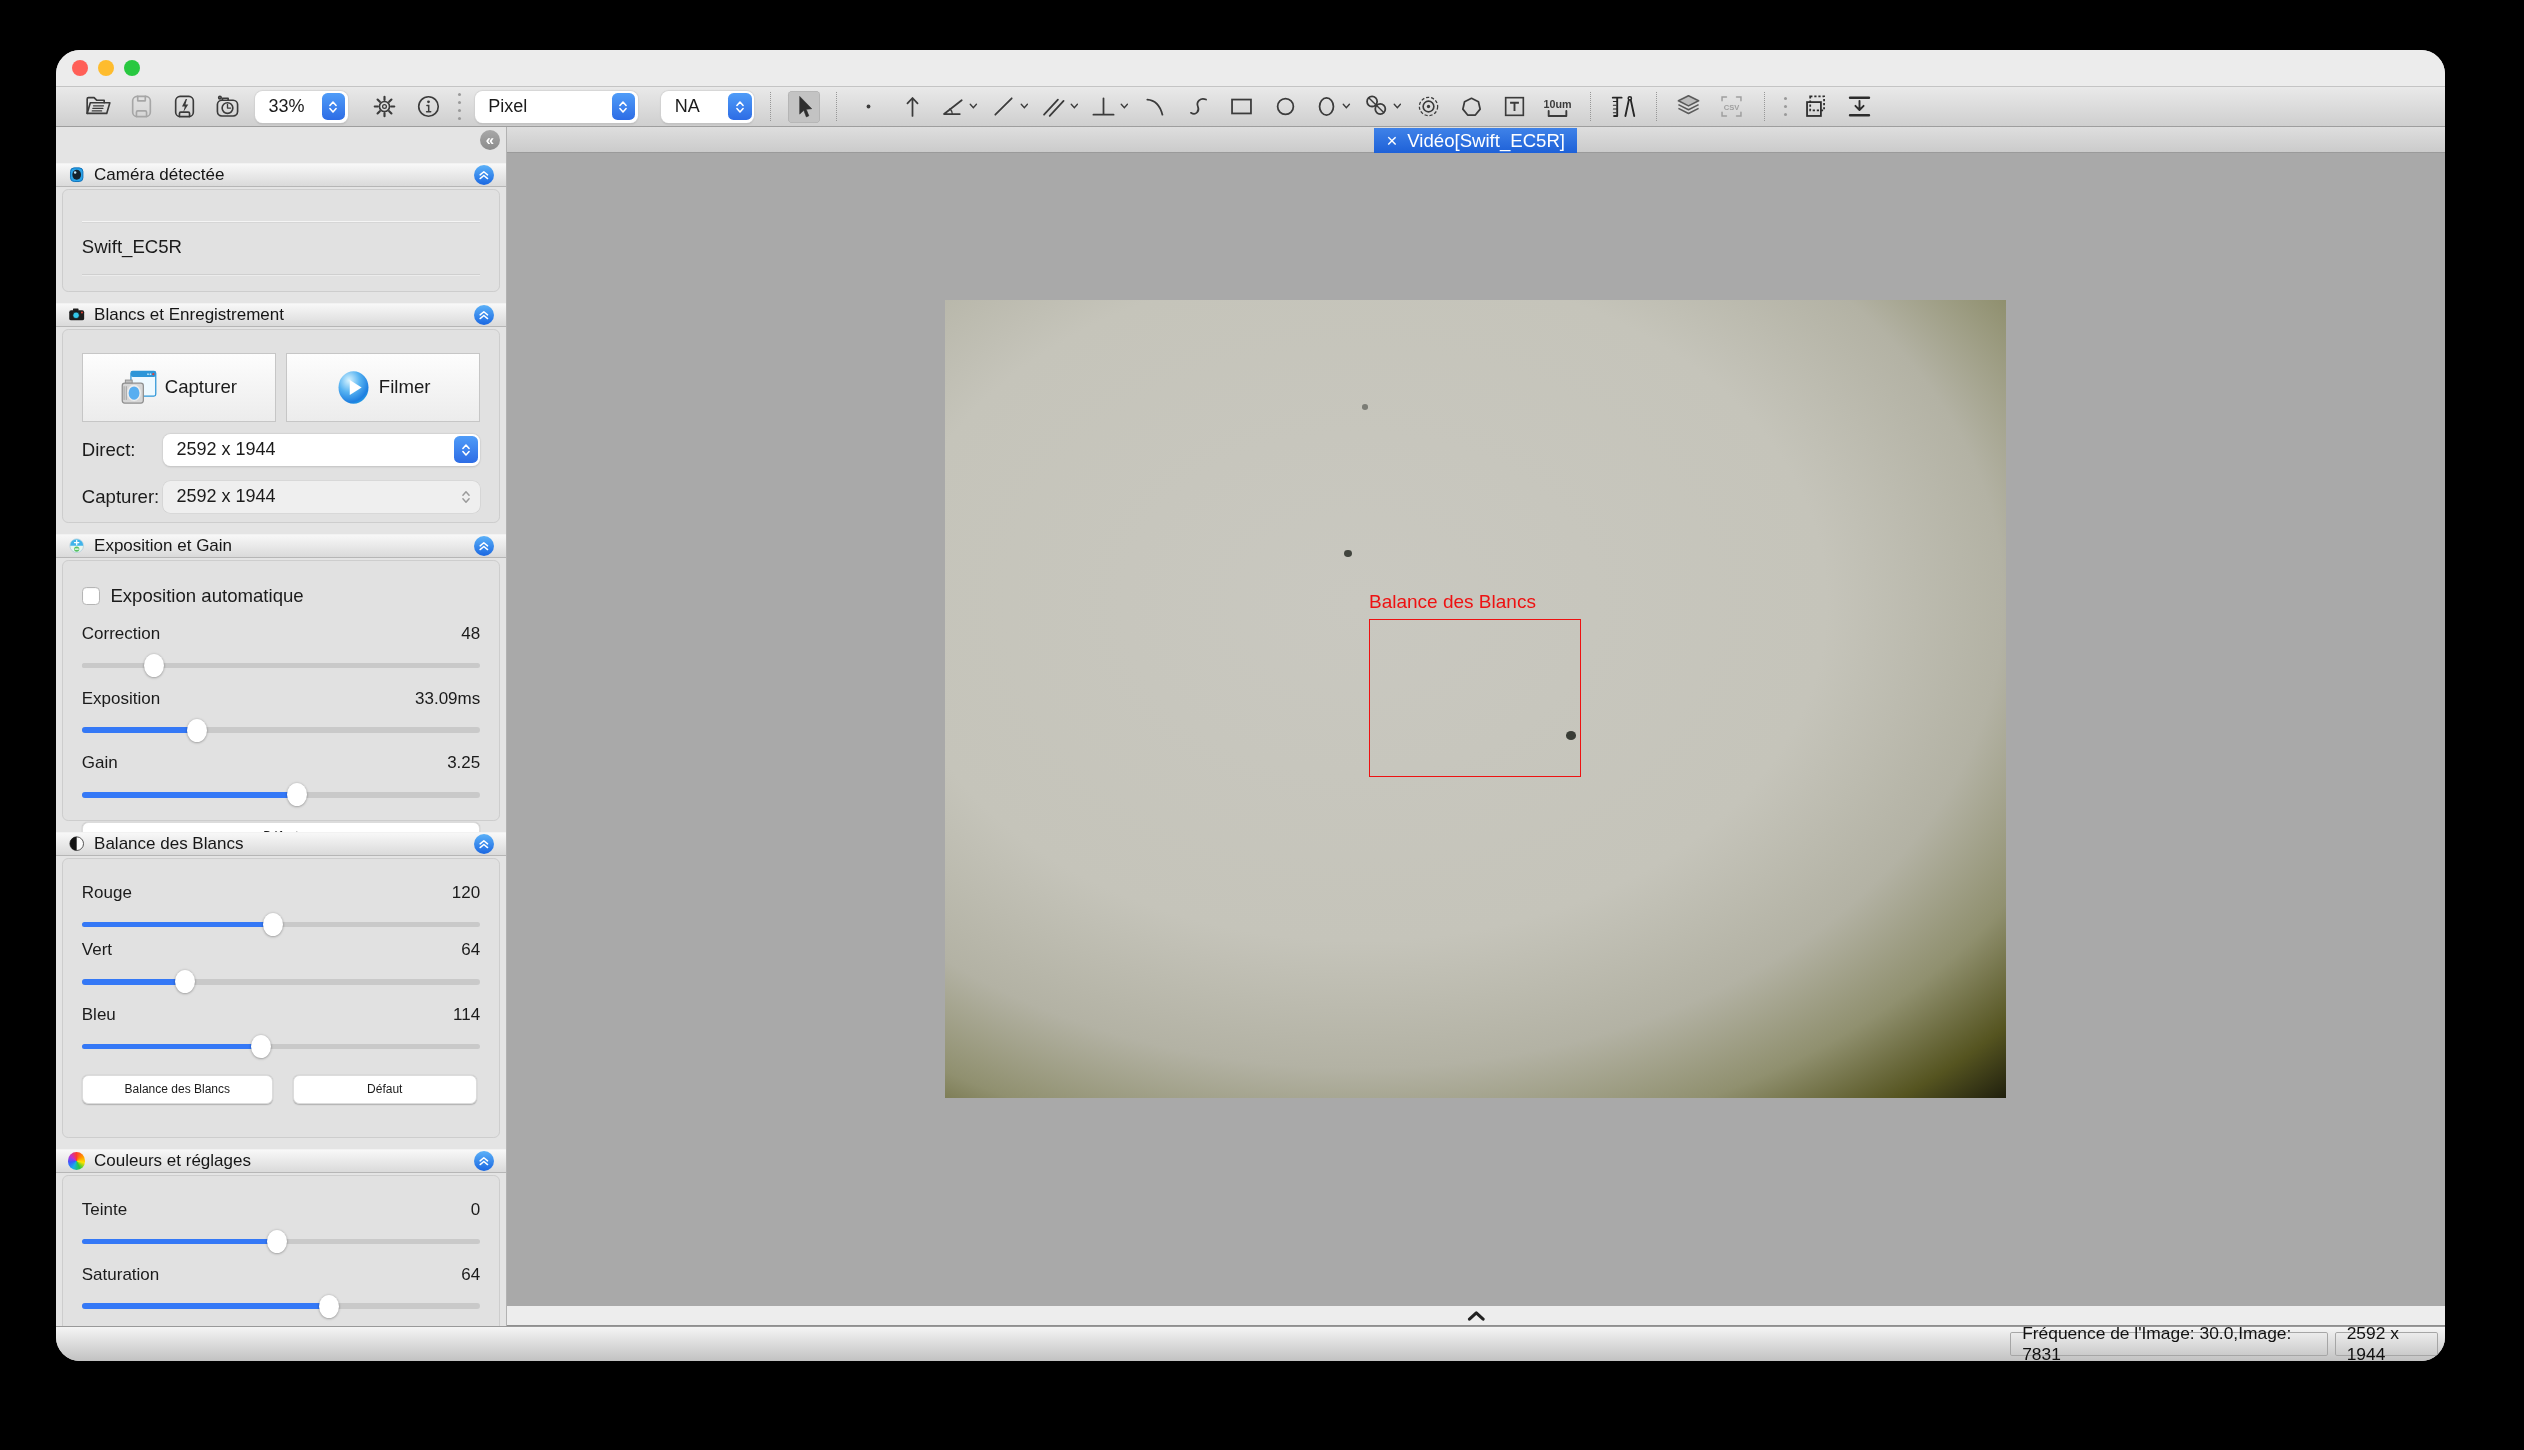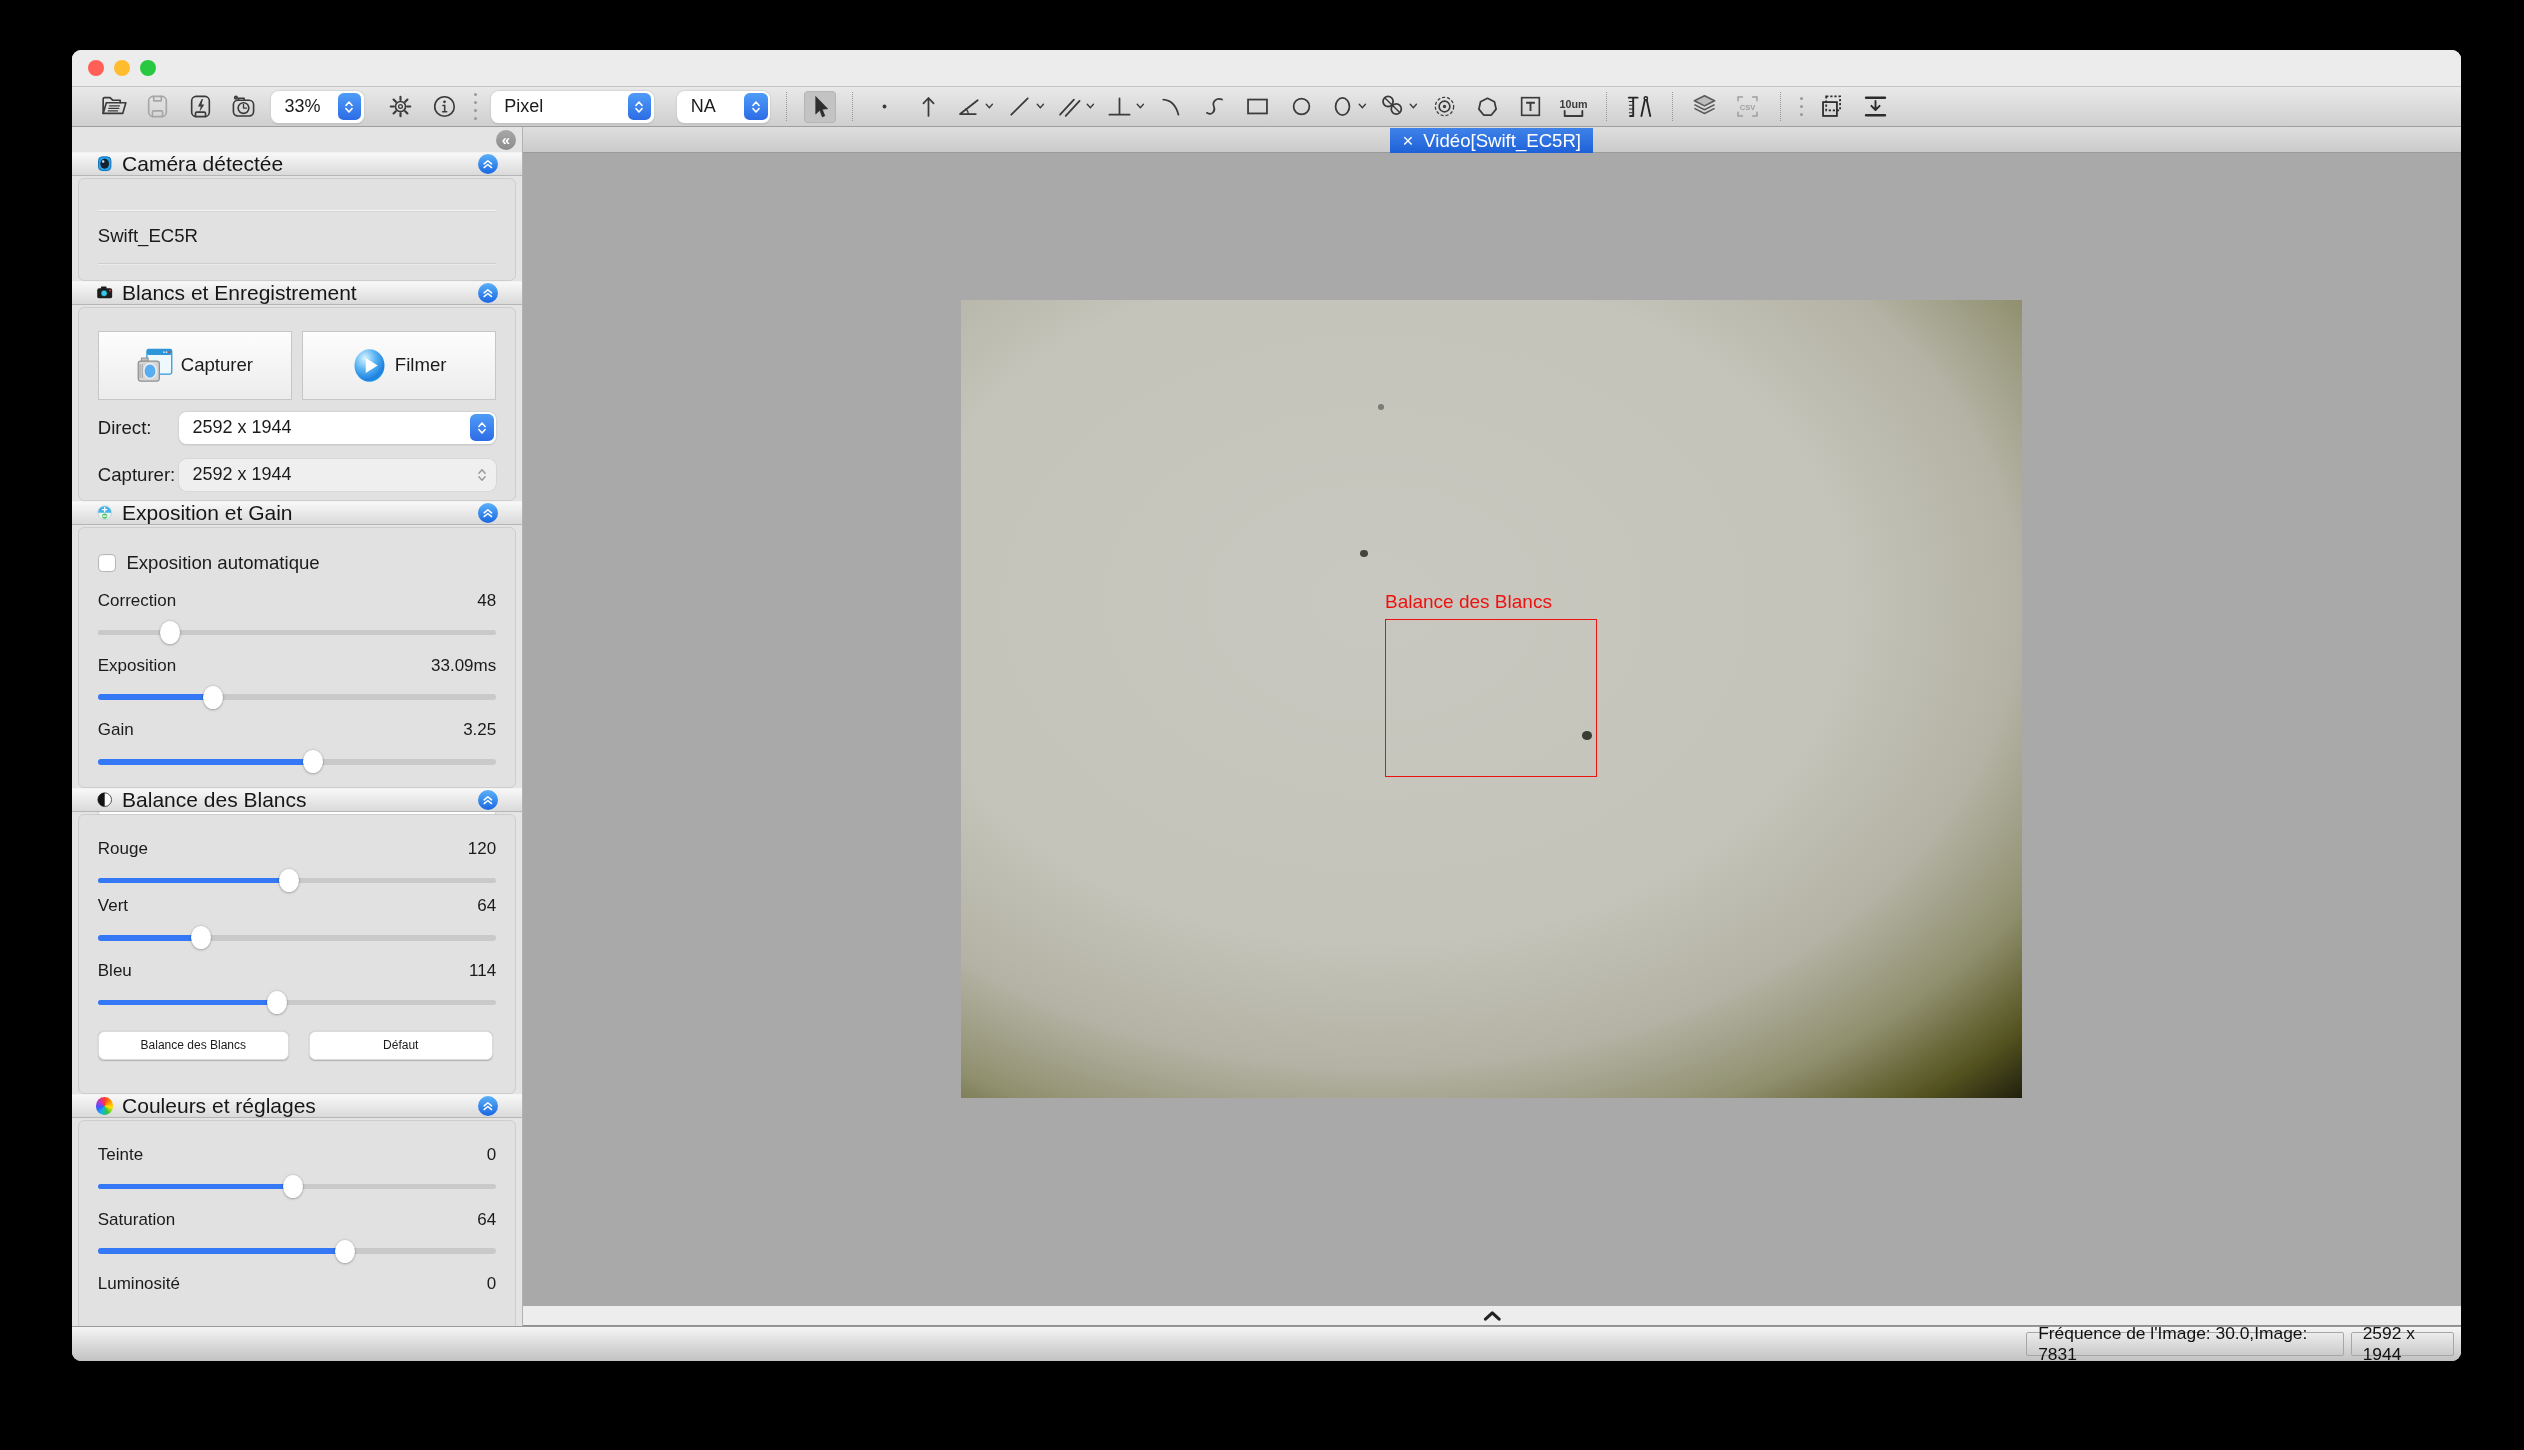--- a/index.html
+++ b/index.html
@@ -1,18 +1,18 @@
 <!DOCTYPE html>
 <html style="font-size:10px"><head>
 <meta charset="utf-8">
 <style>
   *{box-sizing:border-box;margin:0;padding:0}
   html,body{background:#000}
   body{width:2525px;height:1450px;position:relative;font-family:"Liberation Sans",sans-serif;color:#1b1b1b;-webkit-font-smoothing:antialiased}
-  .window{position:absolute;left:72px;top:50px;width:2389px;height:1311px;background:#e7e7e7;border-radius:9px;overflow:hidden;display:flex;flex-direction:column;box-shadow:0 18.6px 50px rgba(0,0,0,.6)}
+  .window{position:absolute;left:56px;top:50px;width:2389px;height:1311px;background:#e7e7e7;border-radius:24px;overflow:hidden;display:flex;flex-direction:column;box-shadow:0 18.6px 50px rgba(0,0,0,.6)}
   
   .titlebar{height:36px;background:#ececec;position:relative;flex:none}
   .lights{position:absolute;left:16px;top:50%;transform:translateY(-50%);display:flex;gap:10px}
   .light{width:16px;height:16px;border-radius:50%}
   .light.r{background:#ff5f57}.light.y{background:#febc2e}.light.g{background:#28c840}
   
   .toolbar{height:41px;flex:none;background:linear-gradient(#e9e9e9,#cfcfcf);border-top:0.6px solid #c4c4c4;border-bottom:1.2px solid #9e9e9e;display:flex;align-items:center;padding:0 12.4px 0 26px;column-gap:11.2px;white-space:nowrap}
   .tbtn{width:32px;height:32px;flex:none;display:flex;align-items:center;justify-content:center}
   .tbtn.selected{background:#c3c3c3;border-radius:4.3px;box-shadow:inset 0 0 0 0.6px #ababab}
   .tgroup{display:flex;align-items:center;gap:1.2px;flex:none}
@@ -24,21 +24,21 @@
   .select.plain{background:#efefef;box-shadow:0 0 0 0.6px #cfcfcf}
   .stepper.plain{background:none}
   
   .content{flex:1;display:flex;min-height:0}
   
   .sidebar{width:451px;flex:none;background:#e4e4e4;border-right:1.2px solid #b2b2b2;overflow:hidden;display:flex;flex-direction:column}
   .side-toprow{height:25px;flex:none;display:flex;justify-content:flex-end;align-items:center;padding-right:6.2px}
   .roundbtn{width:20px;height:20px;border-radius:50%;display:flex;align-items:center;justify-content:center;flex:none}
   .roundbtn.gray{background:linear-gradient(#a8a8a8,#8b8b8b);color:#fff;font-size:15px;font-weight:bold;line-height:1}
   .roundbtn.blue{background:linear-gradient(#5bb1f8,#1a67e2)}
-  .phdr{height:23.6px;flex:none;margin-top:0;background:linear-gradient(#f8f8f8,#dadada);border-top:0.6px solid #f2f2f2;border-bottom:0.6px solid #b6b6b6;display:flex;align-items:center;gap:8.7px;padding:0 24px;font-size:21px;color:#161616}
+  .phdr{height:23.6px;flex:none;margin-top:11px;background:linear-gradient(#f8f8f8,#dadada);border-top:0.6px solid #f2f2f2;border-bottom:0.6px solid #b6b6b6;display:flex;align-items:center;gap:8.7px;padding:0 12px;font-size:17px;color:#161616}
   .phdr .sp{flex:1}
   .pbody{flex:none;margin:2.5px 6.2px 0;background:#e1e1e1;border:0.6px solid #cdcdcd;border-radius:6.2px;padding:0 18.6px}
   .row{display:flex;justify-content:space-between;align-items:center;font-size:17px;height:22.4px}
   .slider{position:relative;height:22.4px;margin-top:8.7px}
   .slider .track{position:absolute;left:0;right:0;top:8.7px;height:5.6px;border-radius:3.1px;background:#c9c9c9}
   .slider .fill{position:absolute;left:0;top:8.7px;height:5.6px;border-radius:3.1px;background:#3478f6}
   .slider .fill.gray{background:#c9c9c9}
   .slider .knob{position:absolute;top:0;width:20px;height:23px;border-radius:50%;background:#fff;box-shadow:0 0.6px 2.5px rgba(0,0,0,.4)}
   .btn{background:#fff;border:0.6px solid #dcdcdc;border-radius:6.2px;box-shadow:0 0.6px 1.2px rgba(0,0,0,.22);font-size:12px;display:flex;align-items:center;justify-content:center;height:29px}
   .bigbtn{flex:1;height:69px;background:linear-gradient(#fdfdfd,#ececec);border:1.2px solid #c6c6c6;display:flex;align-items:center;justify-content:center;gap:8px;font-size:18.6px}

